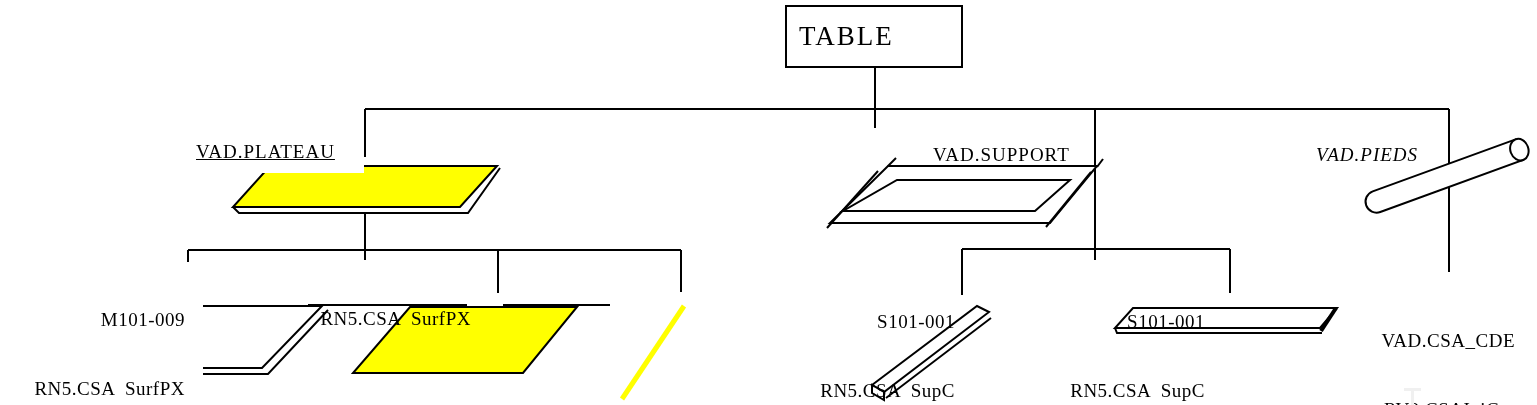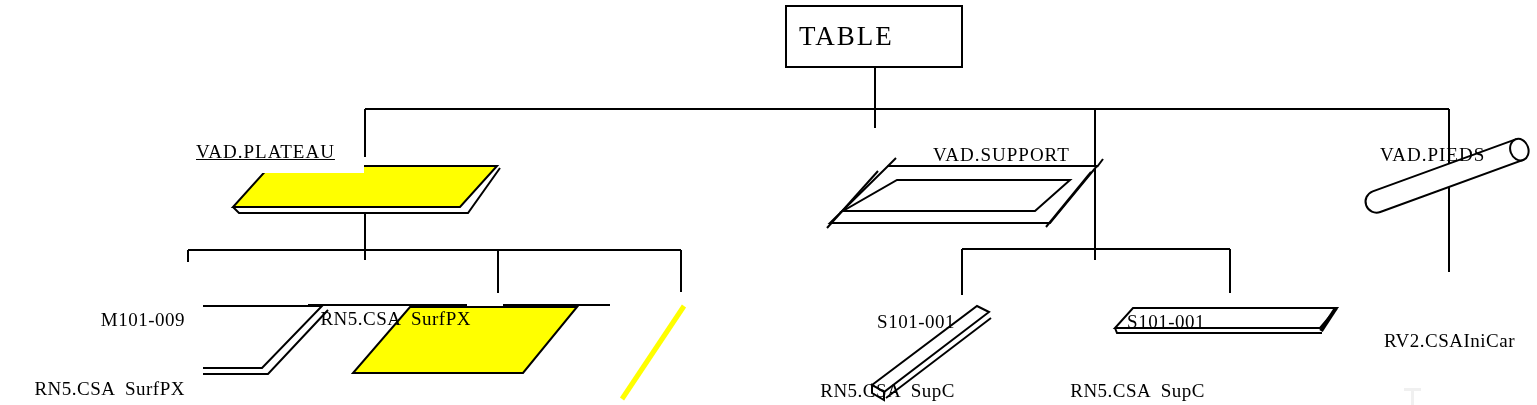--- a/index.html
+++ b/index.html
@@ -115,21 +115,21 @@
   </svg>
 
   <div class="root-box">
     <span>TABLE</span>
   </div>
 
   <div class="asm-label plateau-bg" style="left:190px;top:141px;">VAD.PLATEAU</div>
 
   <div class="asm-label" style="left:925px;top:144px;margin-left:8px;">VAD.SUPPORT</div>
 
-  <div class="asm-label" style="left:1380px;top:144px;">VAD.PIEDS</div>
+  <div class="asm-label" style="left:1316px;top:144px;font-style:italic;">VAD.PIEDS</div>
 
   <div class="lbl part-label bg" style="left:0px;top:262px;padding-right:18px;">
     <div class="l1">M101-009</div>
     <div class="l2">RN5.CSA  SurfPX</div>
   </div>
 
   <div class="lbl part-label" style="left:286px;top:261px;">
     <div class="l2">RN5.CSA  SurfPX</div>
   </div>
 
@@ -140,20 +140,21 @@
     <div class="l1">S101-001</div>
     <div class="l2">RN5.CSA  SupC</div>
   </div>
 
   <div class="lbl part-label" style="left:1020px;top:264px;">
     <div class="l1">S101-001</div>
     <div class="l2">RN5.CSA  SupC</div>
   </div>
 
   <div class="lbl part-label" style="left:1330px;top:283px;">
+    <div class="l1">VAD.CSA_CDE</div>
     <div class="l2">RV2.CSAIniCar</div>
   </div>
 
   <div class="cursor-mark">
     <div class="h"></div>
       <div class="v"></div>
   </div>
 
 </div>
 

